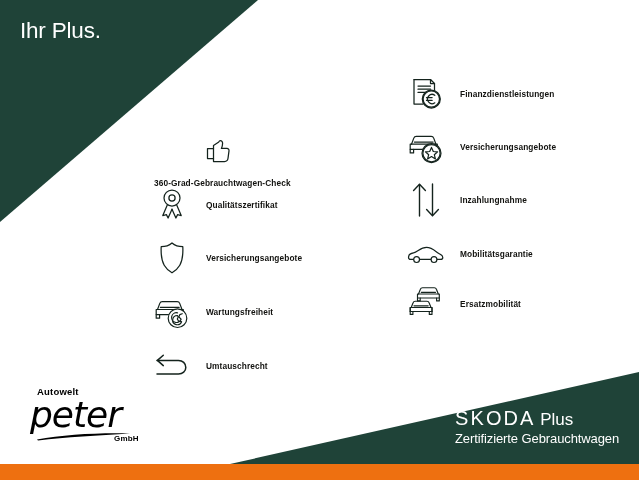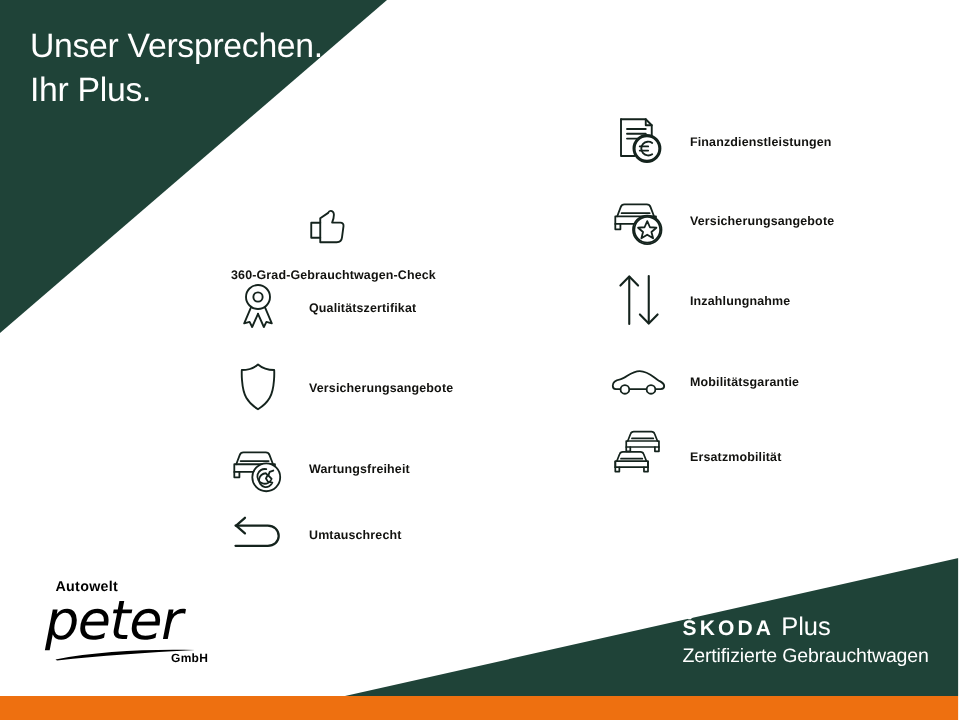--- a/index.html
+++ b/index.html
@@ -69,21 +69,21 @@
     letter-spacing: 0.1px;
     white-space: nowrap;
     margin-left: 8px;
   }
 
   
   #f-check   { left: 0; top: 0; flex-direction: column;   }
   #f-qual    { left: 0; top: 53px;}
   #f-gar     { left: 0; top: 106px;}
   #f-wart    { left: 0; top: 160px;}
-  #f-umt     { left: 0; top: 204px;}
+  #f-umt     { left: 0; top: 214px;}
   
   #f-fin     { left: 0; top: 0;   }
   #f-vers    { left: 0; top: 53px;}
   #f-inz     { left: 0; top: 106px;}
   #f-mob     { left: 0; top: 160px;}
   #f-ers     { left: 0; top: 210px;}
 
   
   #dealer-logo {
     position: absolute;
@@ -133,23 +133,23 @@
     color: #ffffff;
     text-align: left;
   }
   #skoda-line1 {
     font-size: 17px;
     line-height: 20px;
     letter-spacing: 0.3px;
     white-space: nowrap;
   }
   #skoda-word {
-    font-weight: bold;
+    font-weight: normal;
     letter-spacing: 2.1px;
-    font-size: 14px;
+    font-size: 20px;
   }
   #skoda-plus {
     font-weight: 400;
     letter-spacing: 0px;
     font-size: 17px;
   }
   #skoda-line2 {
     font-size: 13px;
     line-height: 16px;
     letter-spacing: -0.1px;
@@ -163,21 +163,20 @@
 <div id="stage">
 
   <svg id="bg-layer" viewBox="0 0 639 480">
     <rect x="0" y="0" width="639" height="480" fill="#ffffff"></rect>
     <polygon points="0,0 258,0 0,222" fill="#1f4338"></polygon>
     <polygon points="639,372 639,464 230,464" fill="#1f4338"></polygon>
     <rect x="0" y="464" width="639" height="16" fill="#ee7010"></rect>
   </svg>
 
   <div class="headline">
-    <span class="l1">Unser Versprechen.</span>
     <span class="l2">Ihr Plus.</span>
   </div>
 
   <div class="col" id="col-left">
 
     <div class="feature" id="f-check">
       <span class="ico">
         <svg width="34" height="34" viewBox="0 0 34 34" fill="none" stroke="#14231d" stroke-width="1.25" stroke-linejoin="round" stroke-linecap="round">
           <path d="M12.5 13.5 H6.5 V23.5 H12.5"></path>
           <path d="M12.5 10.5 V26.5 H23.5 C25.5 26.5 26.8 25.2 27 23.3 L28 15.8 C28.2 14.4 27.3 13.4 25.9 13.4 H20.4 C20.4 13.4 21.6 10.8 21.6 8.2 C21.6 6.6 20.6 5.6 19.4 5.6 C18.6 5.6 18.1 6.1 17.8 6.9 L12.5 10.5 Z"></path>

